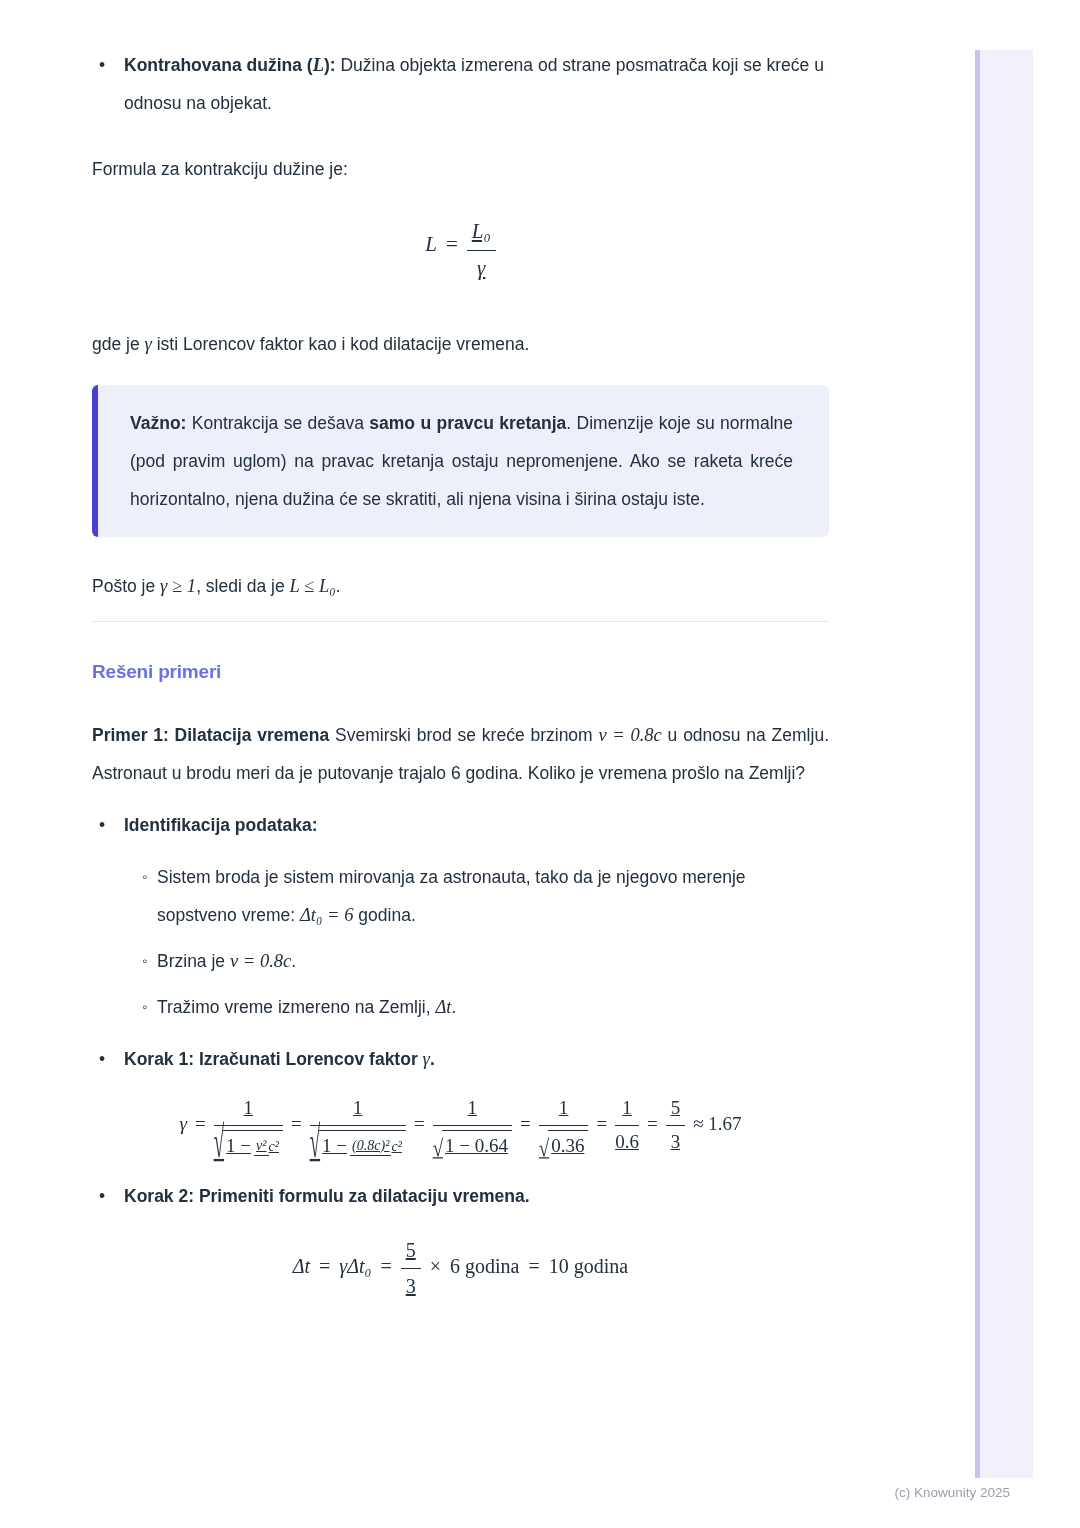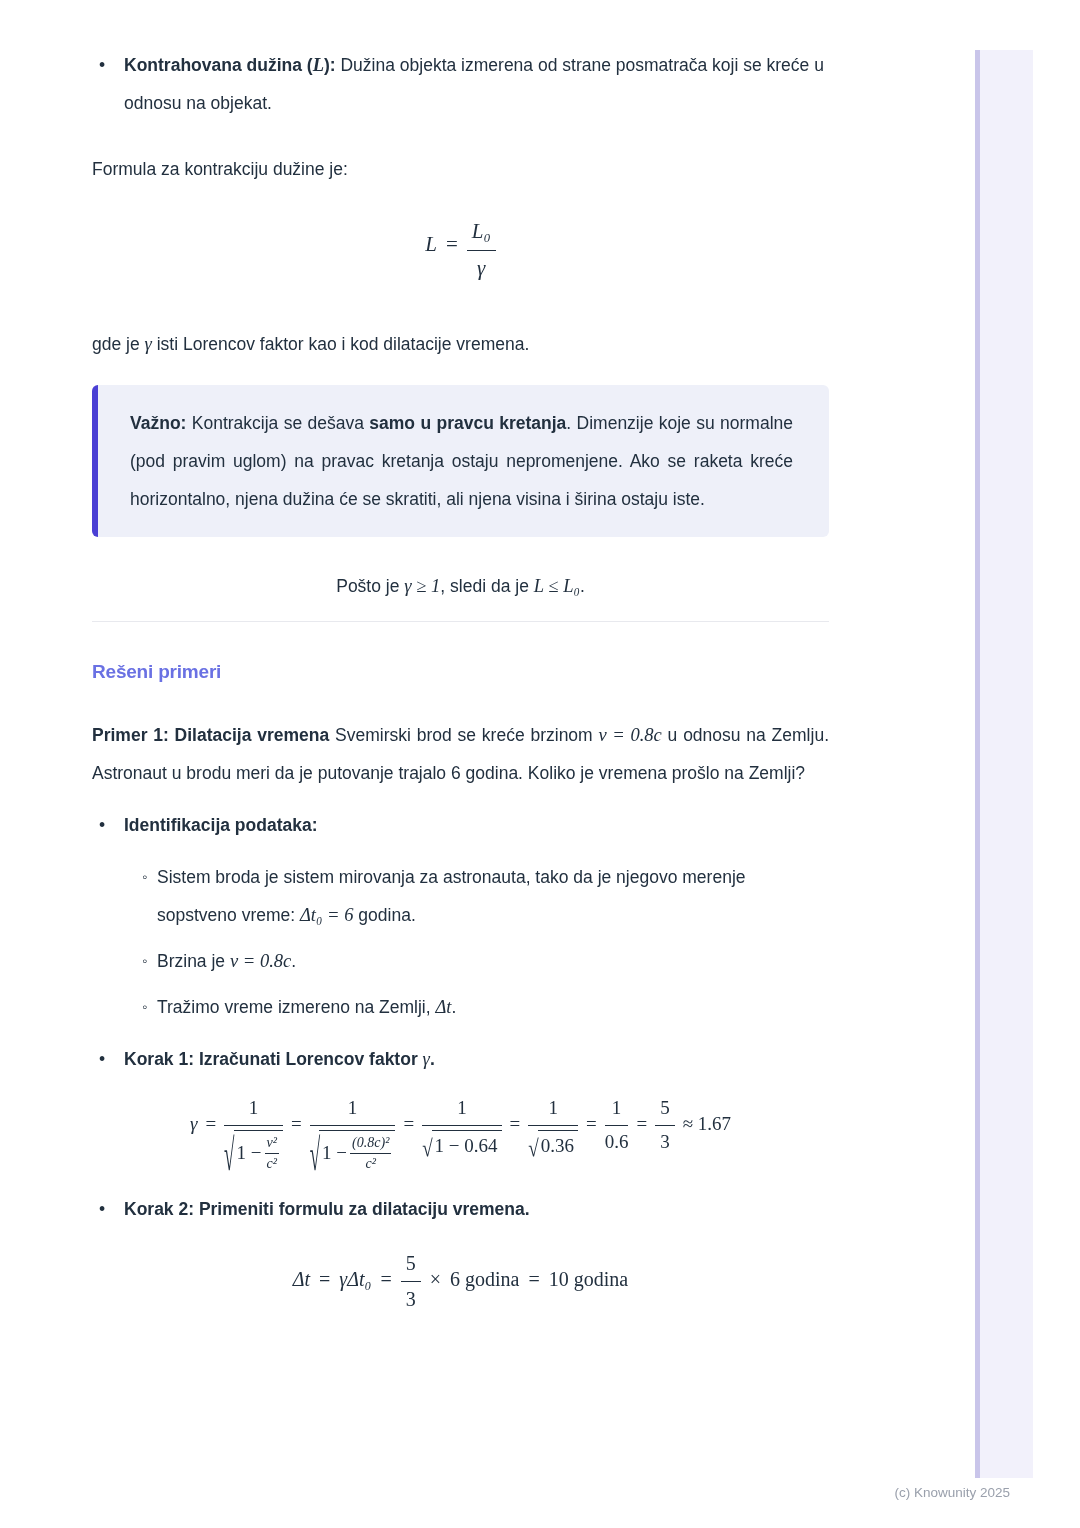--- a/index.html
+++ b/index.html
@@ -29,21 +29,21 @@
   .p-intro { margin-top:28px; }
   .eq-length { margin-top:22px; }
   .p-gde { margin-top:34px; }
 
   .callout {
     margin-top:22px; background:var(--callout_bg, #eef0f9);
     border-left:6px solid var(--callout_border, #4a3fd4);
     border-radius:6px; padding:19px 36px 19px 32px;
   }
 
-  .p-posto { margin-top:30px;text-align:center; }
+  .p-posto { margin-top:30px; }
   .divider { margin-top:16px; border:none; border-top:1.5px solid var(--divider, #e8e9ee); }
   .heading {
     margin-top:30px; font-size:19px; line-height:40px; font-weight:700;
     color:var(--accent, #6a71e3); letter-spacing:-0.2px;
   }
   .p-primer { margin-top:24px; }
   .li-ident { margin-top:14px; }
   .sublist { margin-top:14px; }
   .sublist .li + .li { margin-top:8px; }
   .li-korak1 { margin-top:14px; }
@@ -60,31 +60,31 @@
     font-family:"Liberation Serif", serif; line-height:1.3; gap:9px;
   }
   .eq-length { font-size:21px; padding:8px 0; }
   .eq-gamma  { margin-top:18px; font-size:19px; gap:8px; }
   .eq-dt     { margin-top:22px; font-size:20px; }
   .it { font-style:italic; }
   .mid-align { margin-top:16px; }
   .eq-length .mid-align { margin-top:13px; }
   .eq-dt .mid-align { margin-top:16px; }
 
-  .frac { display:inline-flex; flex-direction:column; align-items:stretch; text-align:center; }
+  .frac { display:inline-flex; flex-direction:column; align-items:stretch; text-align:center;text-decoration:underline; }
   .fnum { border-bottom:1.6px solid currentColor; padding:0 5px 5px; }
   .fden { padding-top:4px; display:flex; justify-content:center; }
 
   .sqrt { display:inline-flex; align-items:flex-end; }
   .rsym { line-height:1; margin-right:-1px; font-style:normal; }
   .sqrt.tall .rsym { transform:scaleY(2.35); transform-origin:50% 82%; }
   .sqrt.mid  .rsym { transform:scaleY(1.25); transform-origin:50% 84%; }
   .rad { border-top:1.6px solid currentColor; padding:3px 4px 0 3px; display:inline-flex; align-items:center; gap:3px; }
 
-  .mfrac { display:inline-flex; flex-direction:column; align-items:stretch; text-align:center; font-size:0.74em; line-height:1.25; }
+  .mfrac { display:inline-flex; flex-direction:row; align-items:stretch; text-align:center; font-size:0.74em; line-height:1.25; }
   .mfnum { border-bottom:1.3px solid currentColor; padding:0 2px 1px; }
   .mfden { padding-top:1px; }
 
   .footer {
     position:absolute; top:1484px; right:70px; font-size:13.5px; line-height:18px;
     color:var(--muted, #9aa0ac); z-index:2;
   }
 </style>
 </head>
 <body>

